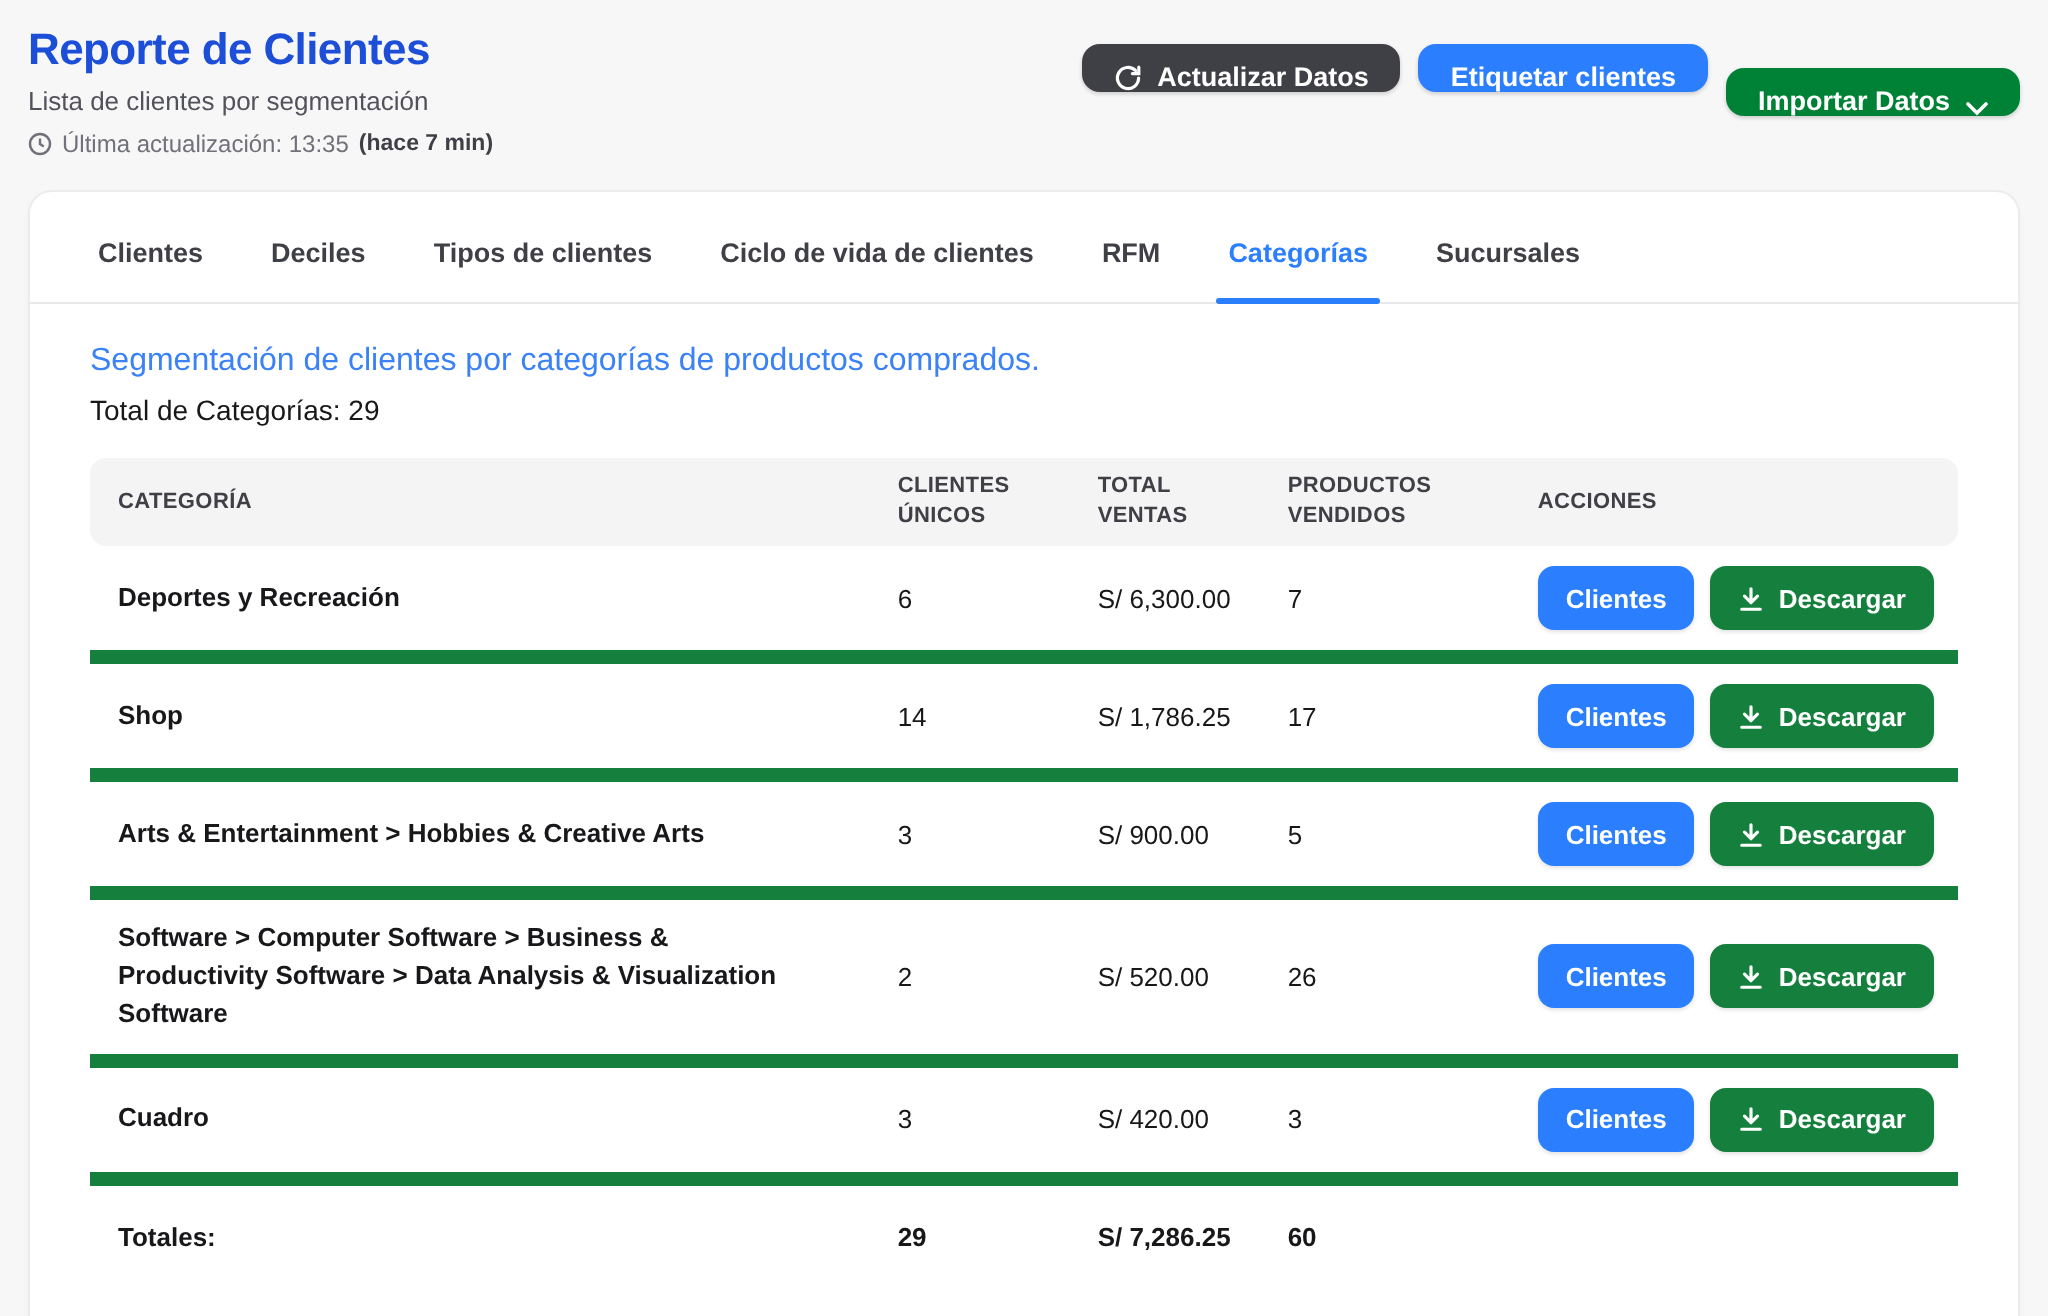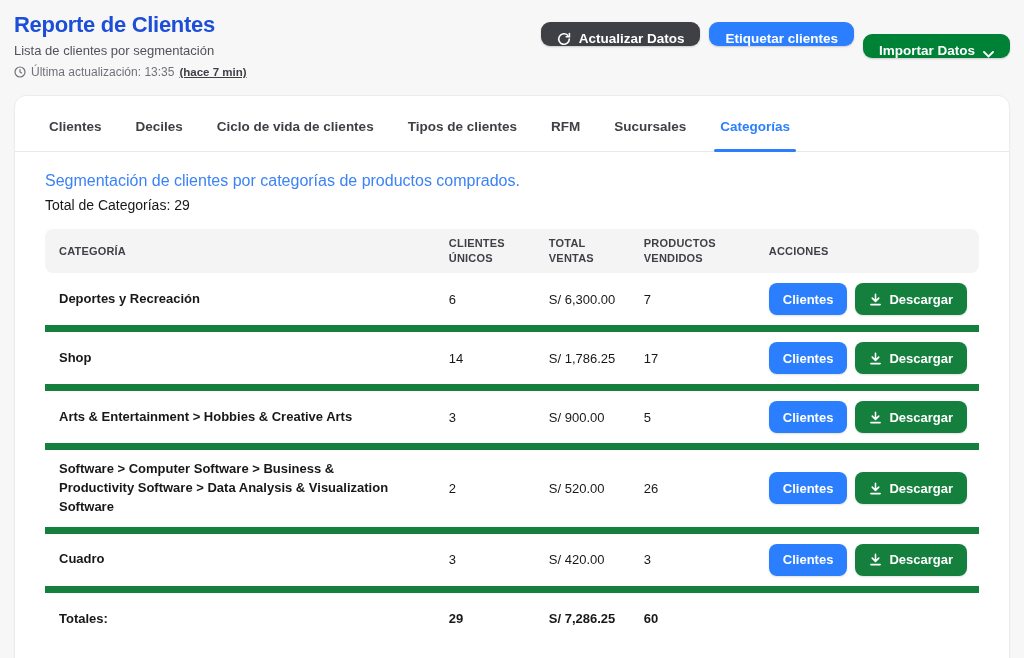--- a/index.html
+++ b/index.html
@@ -33,21 +33,20 @@
     align-items: center;
     gap: 5px;
     margin-top: 7px;
     font-size: 12px;
     color: #71717a;
   }
   .update-ago {
     font-weight: 700;
     color: #3f3f46;
     font-size: 11.5px;
-    text-decoration: underline;
   }
   .header-actions {
     display: flex;
     gap: 9px;
     margin-top: 10px;
   }
   .btn {
     height: 24px;
     border: none;
     border-radius: 9px;
@@ -208,25 +207,25 @@
       </span>
     </button>
   </div>
 </div>
 
 <div class="card">
 
   <div class="tabs">
     <div class="tab">Clientes</div>
     <div class="tab">Deciles</div>
+    <div class="tab">Tipos de clientes</div>
     <div class="tab">Ciclo de vida de clientes</div>
-    <div class="tab">Tipos de clientes</div>
     <div class="tab">RFM</div>
+    <div class="tab active">Categorías</div>
     <div class="tab">Sucursales</div>
-    <div class="tab active">Categorías</div>
   </div>
 
   <div class="card-content">
     <div class="description">Segmentación de clientes por categorías de productos comprados.</div>
     <div class="total-label">Total de Categorías: 29</div>
 
     <table>
       <colgroup>
         <col style="width:auto">
           <col style="width:100px">

